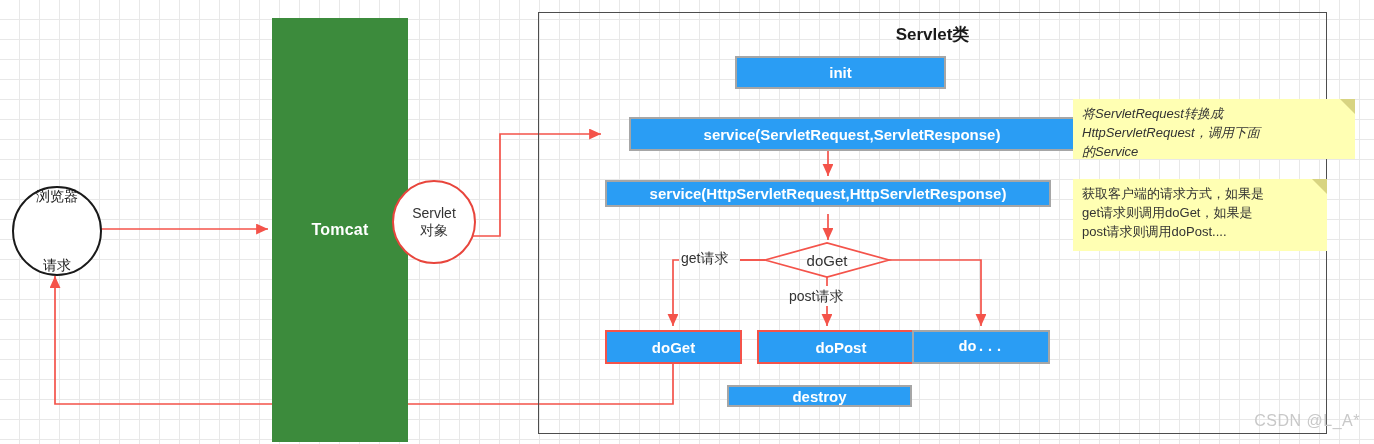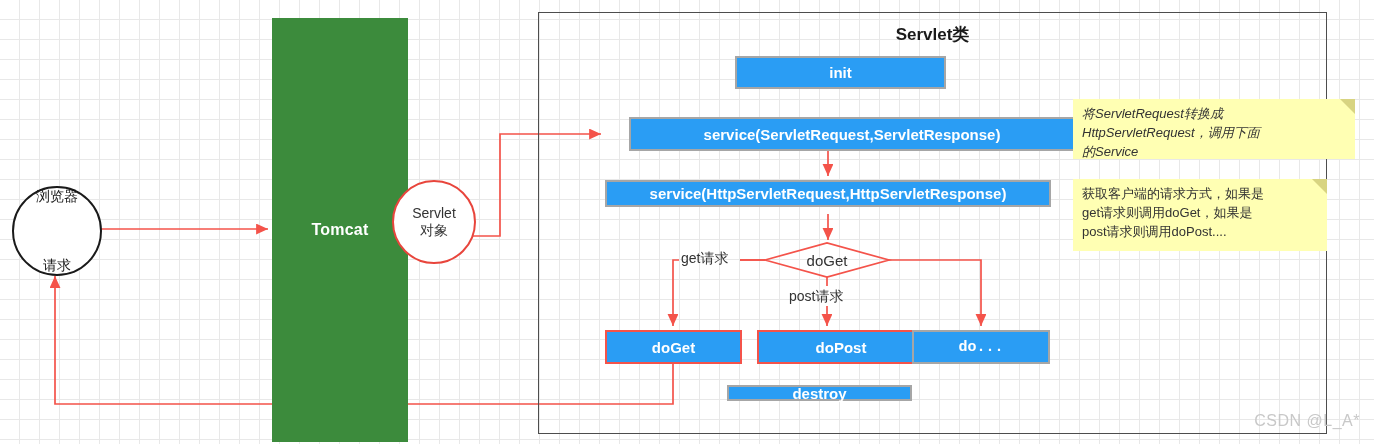--- a/index.html
+++ b/index.html
@@ -105,21 +105,21 @@
   }
   .pbox.gray { border: 2px solid #a6a6a6; }
   .pbox.red  { border: 2px solid #f4534a; }
 
   .box-init     { left: 735px; top: 56px;  width: 211px; height: 33px; font-size: 15px; }
   .box-service1 { left: 605px; top: 117px; width: 446px; height: 34px; font-size: 15px; margin-left: 24px; }
   .box-service2 { left: 605px; top: 180px; width: 446px; height: 27px; font-size: 15px; }
   .box-doget    { left: 605px; top: 330px; width: 137px; height: 34px; font-size: 15px; }
   .box-dopost   { left: 757px; top: 330px; width: 168px; height: 34px; font-size: 15px; }
   .box-dodots   { left: 912px; top: 330px; width: 138px; height: 34px; font-size: 15px; font-family: Liberation Mono, monospace; }
-  .box-destroy  { left: 727px; top: 385px; width: 185px; height: 16px; font-size: 15px; }
+  .box-destroy  { left: 727px; top: 385px; width: 185px; height: 22px; font-size: 15px; }
 
   
   .diamond-label {
     position: absolute;
     left: 765px; top: 246px;
     width: 124px; height: 28px;
     display: flex;
     align-items: center;
     justify-content: center;
     font-size: 15px;

